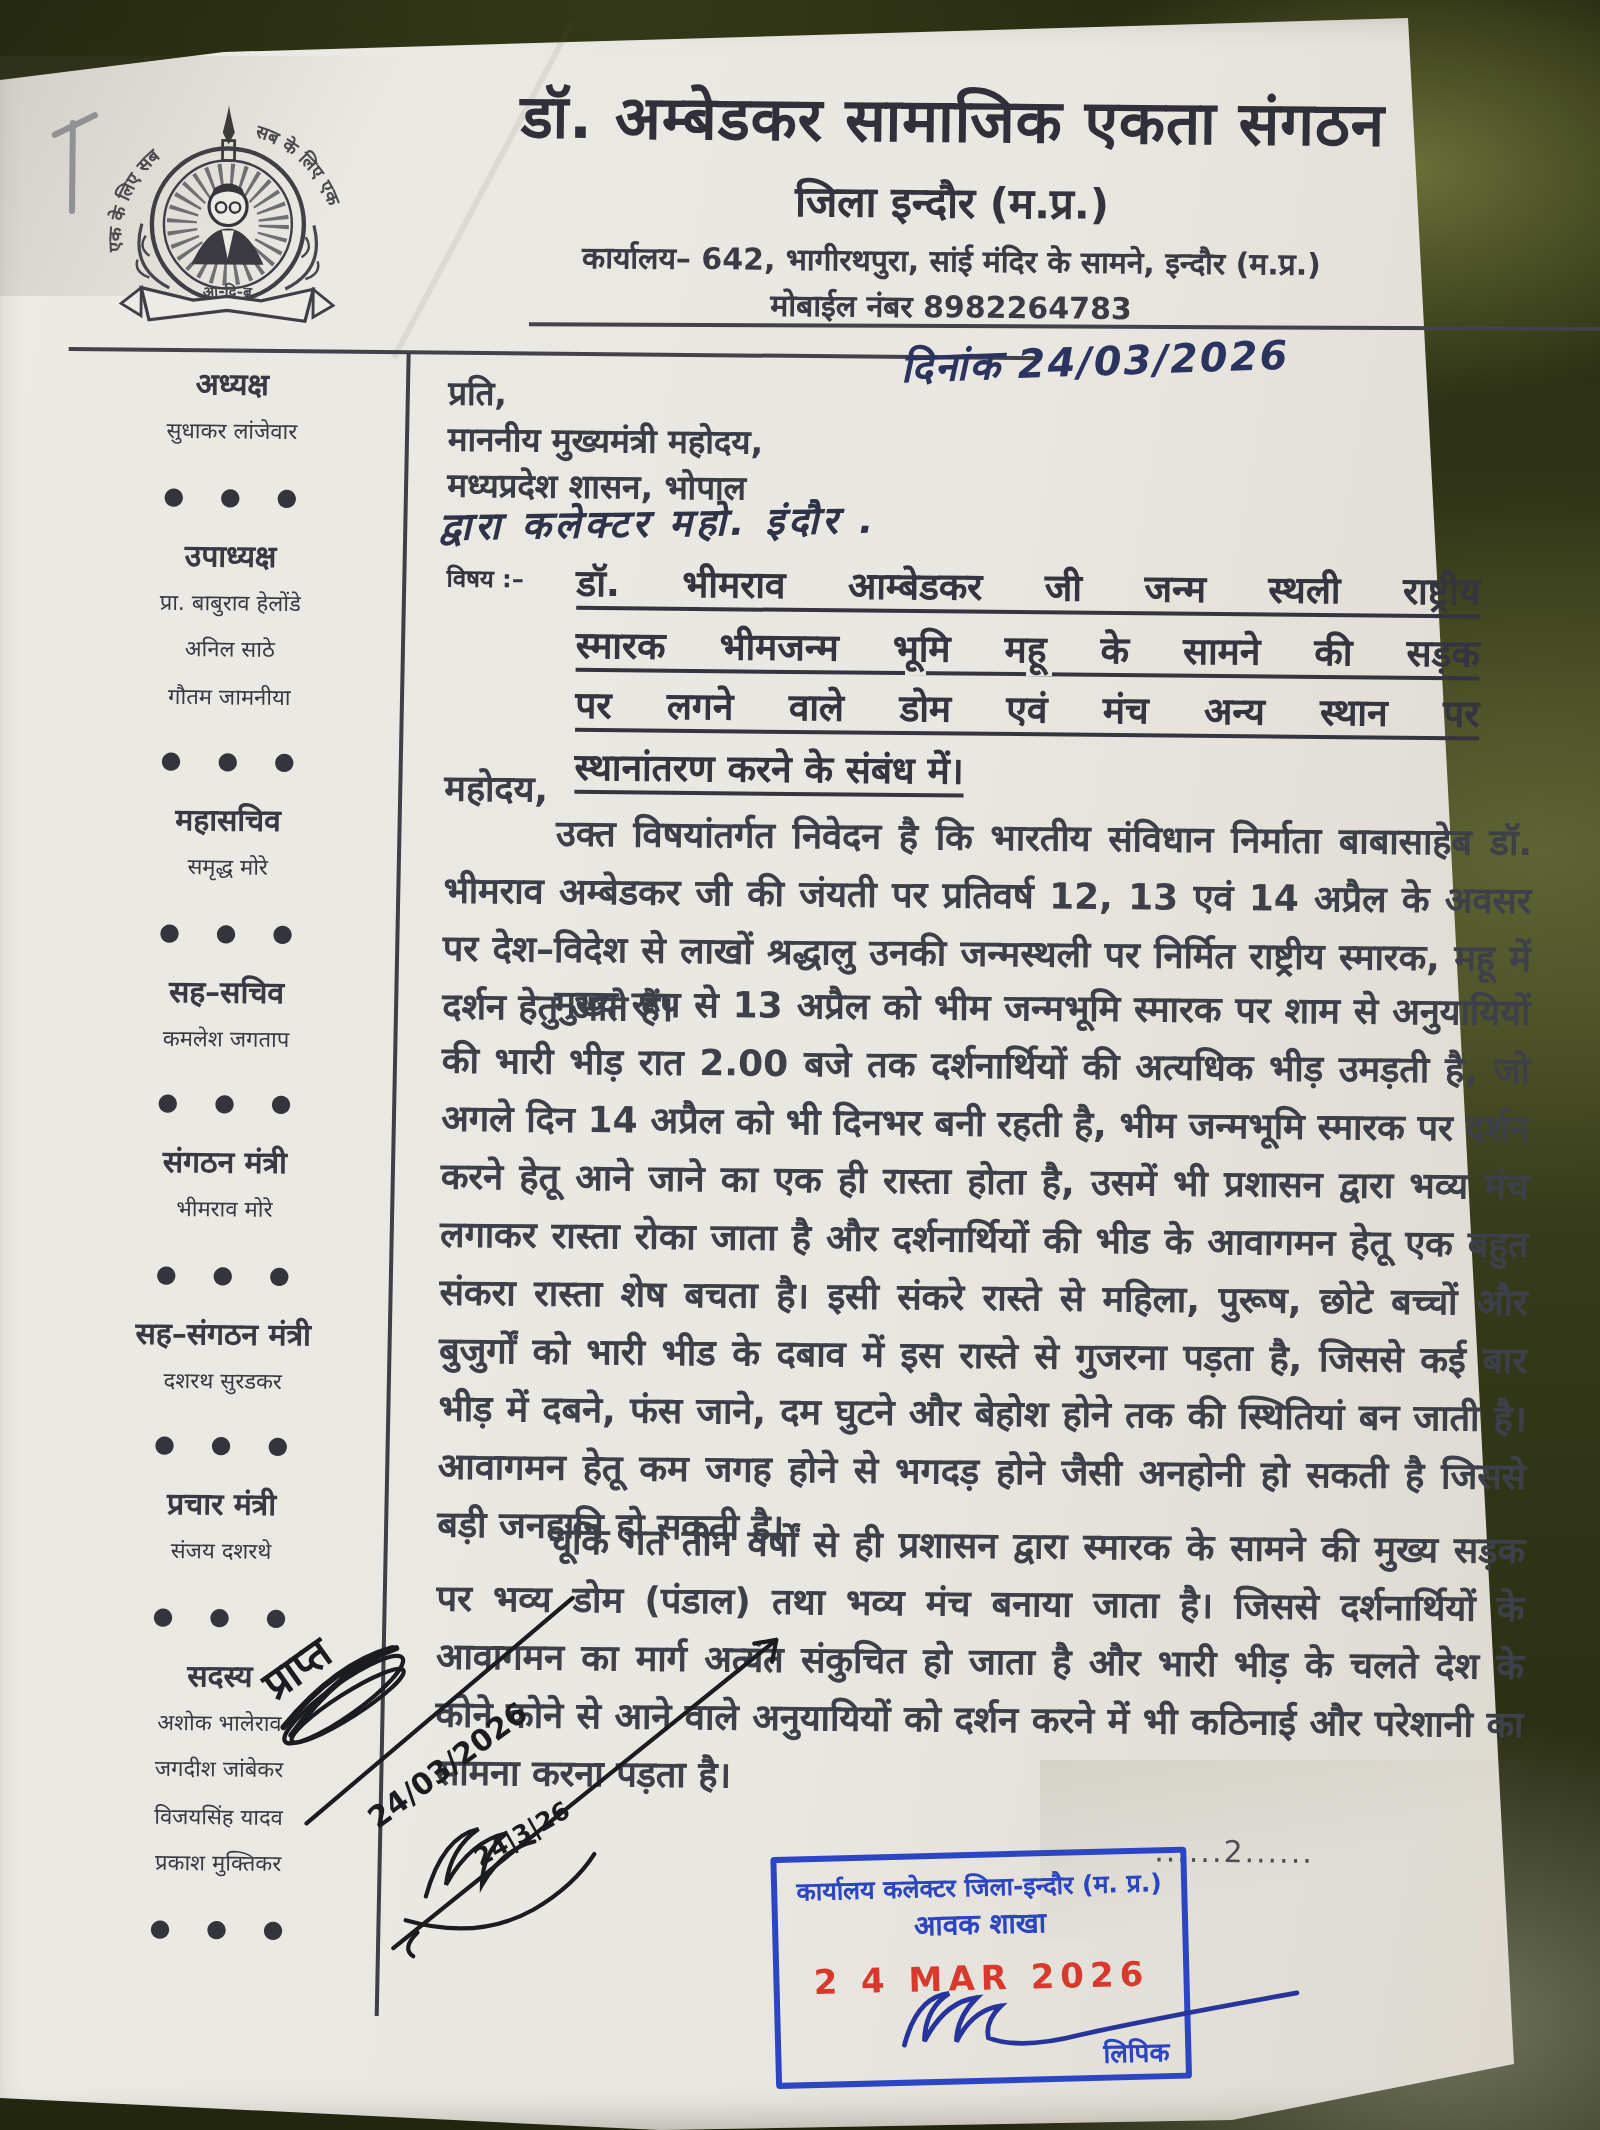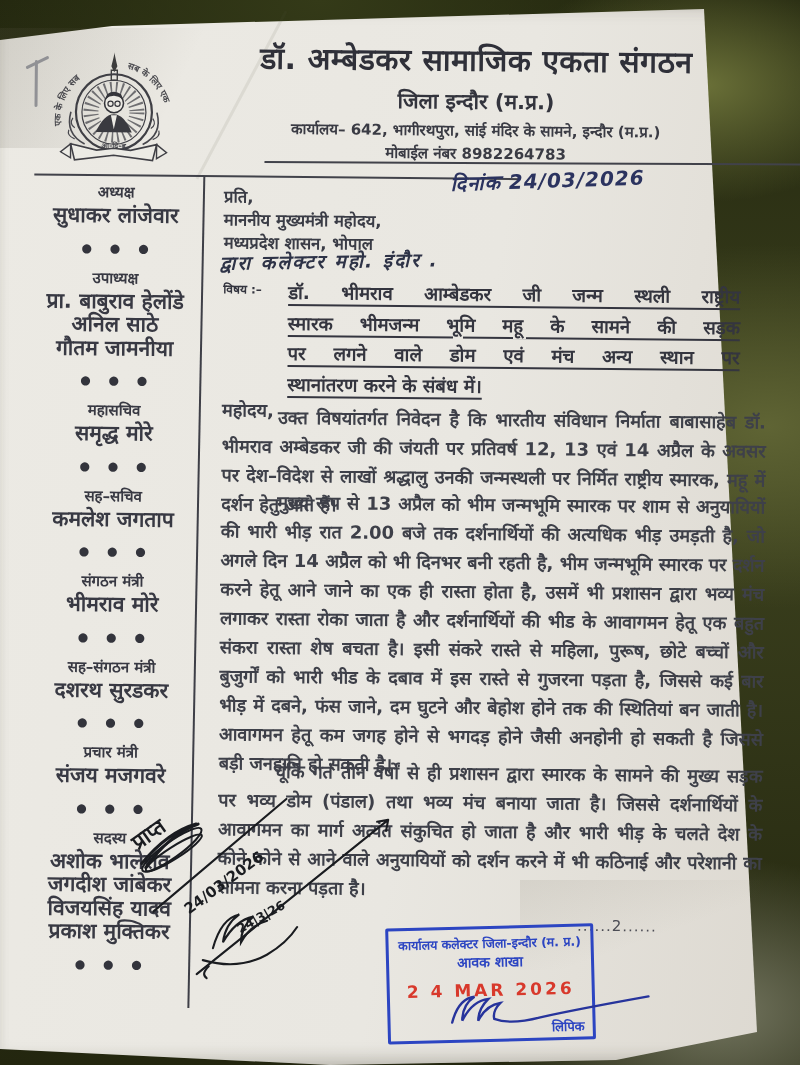--- a/index.html
+++ b/index.html
@@ -28,33 +28,33 @@
   .district{left:190px;top:86px;width:566px;text-align:center;font-size:21px;font-weight:bold;color:#33343d;}
   .office{left:190px;top:119px;width:566px;text-align:center;font-size:15px;font-weight:600;color:#3a3b44;}
   .mobile{left:190px;top:142px;width:566px;text-align:center;font-size:15px;font-weight:600;color:#3a3b44;}
   .rule-a{left:262px;top:161px;width:536px;height:2px;background:#41424a;transform:rotate(-.3deg);}
   .rule-b{left:32px;top:177px;width:486px;height:2px;background:#41424a;}
   .vline{left:201px;top:178px;width:2px;height:832px;background:#3e3f47;transform:rotate(.55deg);transform-origin:top center;}
 
   
   .sidebar{left:30px;top:184px;width:168px;display:flex;flex-direction:column;align-items:center;color:#383943;}
   .sb-title{font-size:15px;font-weight:bold;line-height:23px;text-align:left;}
-  .sb-name{font-size:21px;font-weight:bold;line-height:23.5px;text-align:right;white-space:nowrap;}
+  .sb-name{font-size:11px;font-weight:normal;line-height:23.5px;text-align:right;white-space:nowrap;}
   .sb-dots{font-size:12px;letter-spacing:7px;color:#33343c;margin:13px 0 12px 6px;}
 
   
   .hand{color:#2b335f;font-style:italic;}
   .date-hw{left:448px;top:163px;width:300px;font-size:20px;font-weight:600;letter-spacing:1px;transform:rotate(-2.5deg);}
   .toline{left:222px;width:400px;font-size:16.5px;font-weight:600;color:#3a3c46;}
   .via-hw{left:218px;top:247px;width:360px;font-size:19px;font-weight:600;color:#2e3347;letter-spacing:2px;transform:rotate(-1.5deg);}
   .subj-label{left:222px;top:282px;font-size:12px;font-weight:bold;color:#34353f;}
   .subj-lines{left:287px;top:279px;width:452px;}
   .subj-line{font-size:18.5px;font-weight:bold;color:#34353f;line-height:30.5px;text-decoration:underline;text-underline-offset:5px;text-decoration-thickness:1.5px;}
   .stretch{text-align:justify;text-align-last:justify;}
-  .saluting{left:222px;top:399px;font-size:18px;font-weight:600;color:#3b3d47;}
+  .saluting{left:222px;top:383px;font-size:18px;font-weight:600;color:#3b3d47;}
   .para{left:222px;width:544px;font-size:18px;font-weight:600;color:#3e4049;line-height:29px;text-align:justify;text-indent:56px;}
   .p1{top:404px;}
   .p2{top:489px;}
   .p3{top:758px;}
   .pagemark{left:582px;top:915px;width:120px;font-size:15px;letter-spacing:1px;color:#4c4d55;}
 
   
   .stamp{left:392px;top:925px;width:202px;height:110px;border:3px solid #2c45c2;border-radius:2px;transform:rotate(-2deg);
     display:flex;flex-direction:column;align-items:center;color:#2c45c2;}
   .stamp-l1{margin-top:7px;font-size:12.5px;font-weight:bold;text-align:center;line-height:15px;}
@@ -129,21 +129,21 @@
       <div class="sb-title">सह–सचिव</div>
       <div class="sb-name">कमलेश जगताप</div>
       <div class="sb-dots">● ● ●</div>
       <div class="sb-title">संगठन मंत्री</div>
       <div class="sb-name">भीमराव मोरे</div>
       <div class="sb-dots">● ● ●</div>
       <div class="sb-title">सह–संगठन मंत्री</div>
       <div class="sb-name">दशरथ सुरडकर</div>
       <div class="sb-dots">● ● ●</div>
       <div class="sb-title">प्रचार मंत्री</div>
-      <div class="sb-name">संजय मजगवरे</div>
+      <div class="sb-name">संजय दशरथे</div>
       <div class="sb-dots">● ● ●</div>
       <div class="sb-title">सदस्य</div>
       <div class="sb-name">अशोक भालेराव</div>
       <div class="sb-name">जगदीश जांबेकर</div>
       <div class="sb-name">विजयसिंह यादव</div>
       <div class="sb-name">प्रकाश मुक्तिकर</div>
       <div class="sb-dots">● ● ●</div>
     </div>
 
     <div class="abs hand date-hw">दिनांक 24/03/2026</div>

